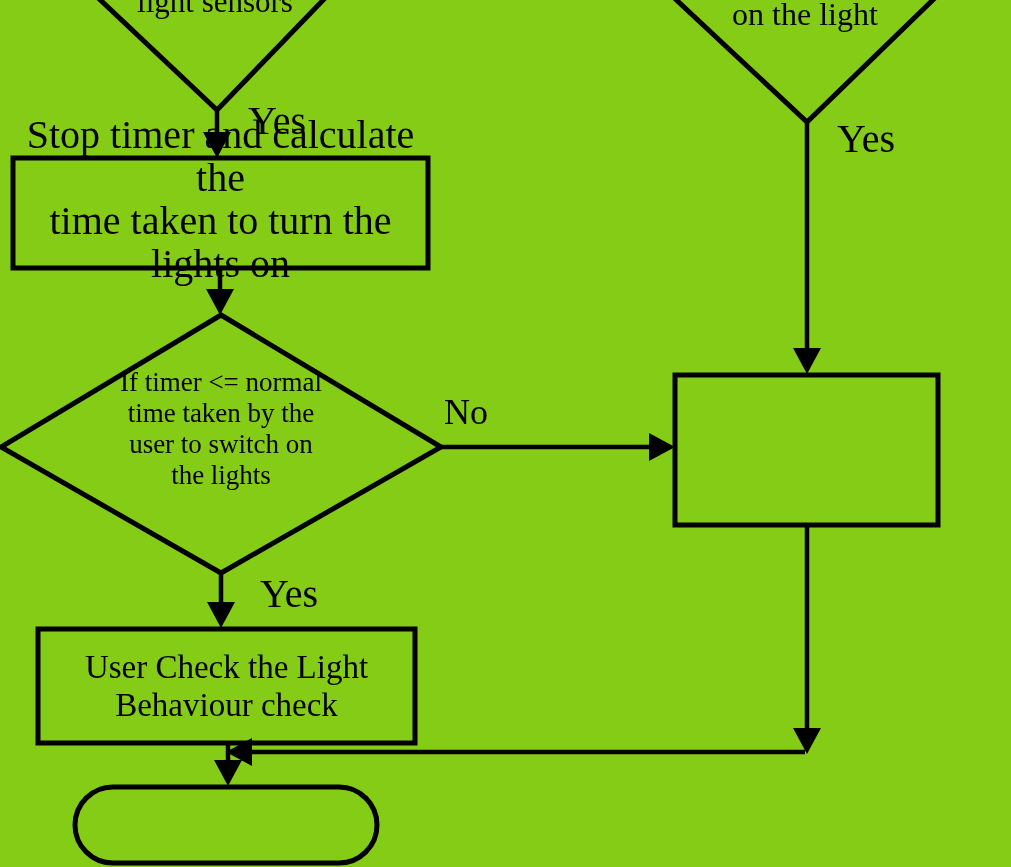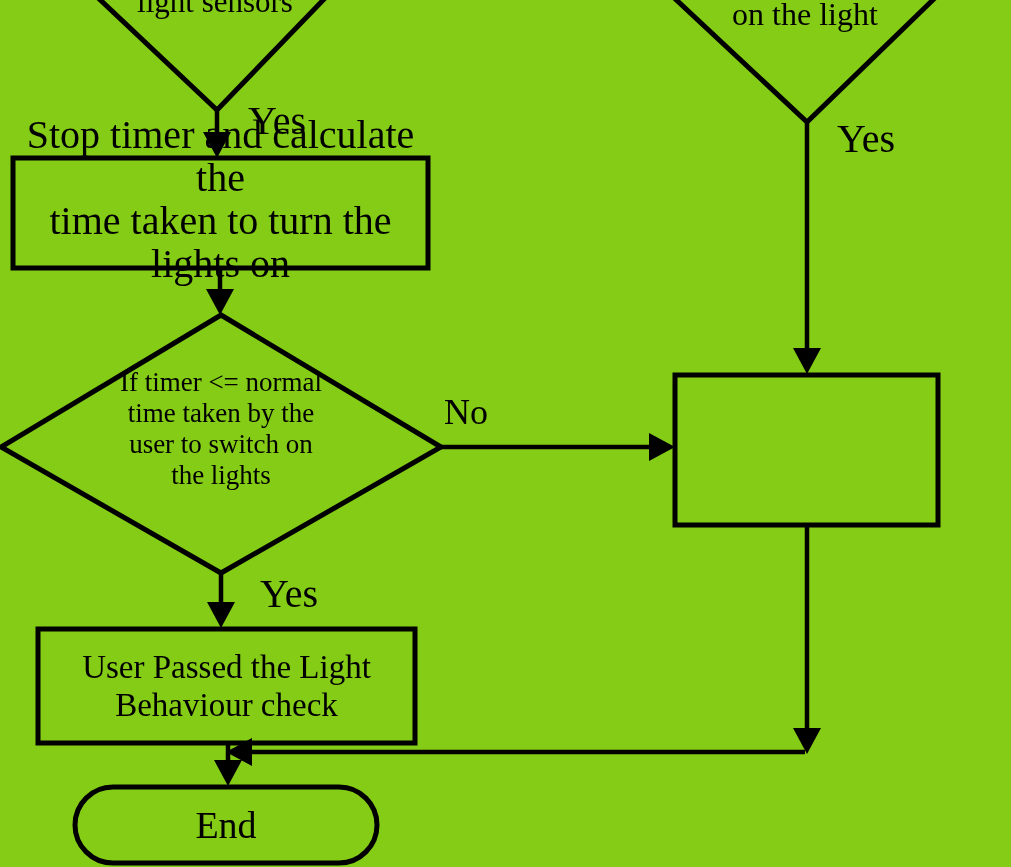--- a/index.html
+++ b/index.html
@@ -83,24 +83,23 @@
 
   <div class="node-label" style="left:13px; top:144px; width:415px; height:110px; font-size:40px; line-height:43px;">Stop timer and calculate the
 time taken to turn the lights on</div>
 
   <div class="node-label" style="left:21px; top:359px; width:400px; height:140px; font-size:27px; line-height:31px;">If timer &lt;= normal
 time taken by the
 user to switch on
 the lights</div>
 
 
-  <div class="node-label" style="left:38px; top:629px; width:377px; height:114px; font-size:33px; line-height:38px;">User Passed the Light
+  <div class="node-label" style="left:38px; top:629px; width:377px; height:114px; font-size:33px; line-height:38px;">User Check the Light
 Behaviour check</div>
 
-  <div class="node-label" style="left:75px; top:787px; width:302px; height:76px; font-size:38px; line-height:38px;">End</div>
 
   <div class="edge-label" style="left:277px; top:101px; font-size:40px; line-height:40px;">Yes</div>
 
   <div class="edge-label" style="left:866px; top:119px; font-size:40px; line-height:40px;">Yes</div>
 
   <div class="edge-label" style="left:466px; top:392px; font-size:36px; line-height:40px;">No</div>
 
   <div class="edge-label" style="left:289px; top:574px; font-size:40px; line-height:40px;">Yes</div>
 
 </div>

